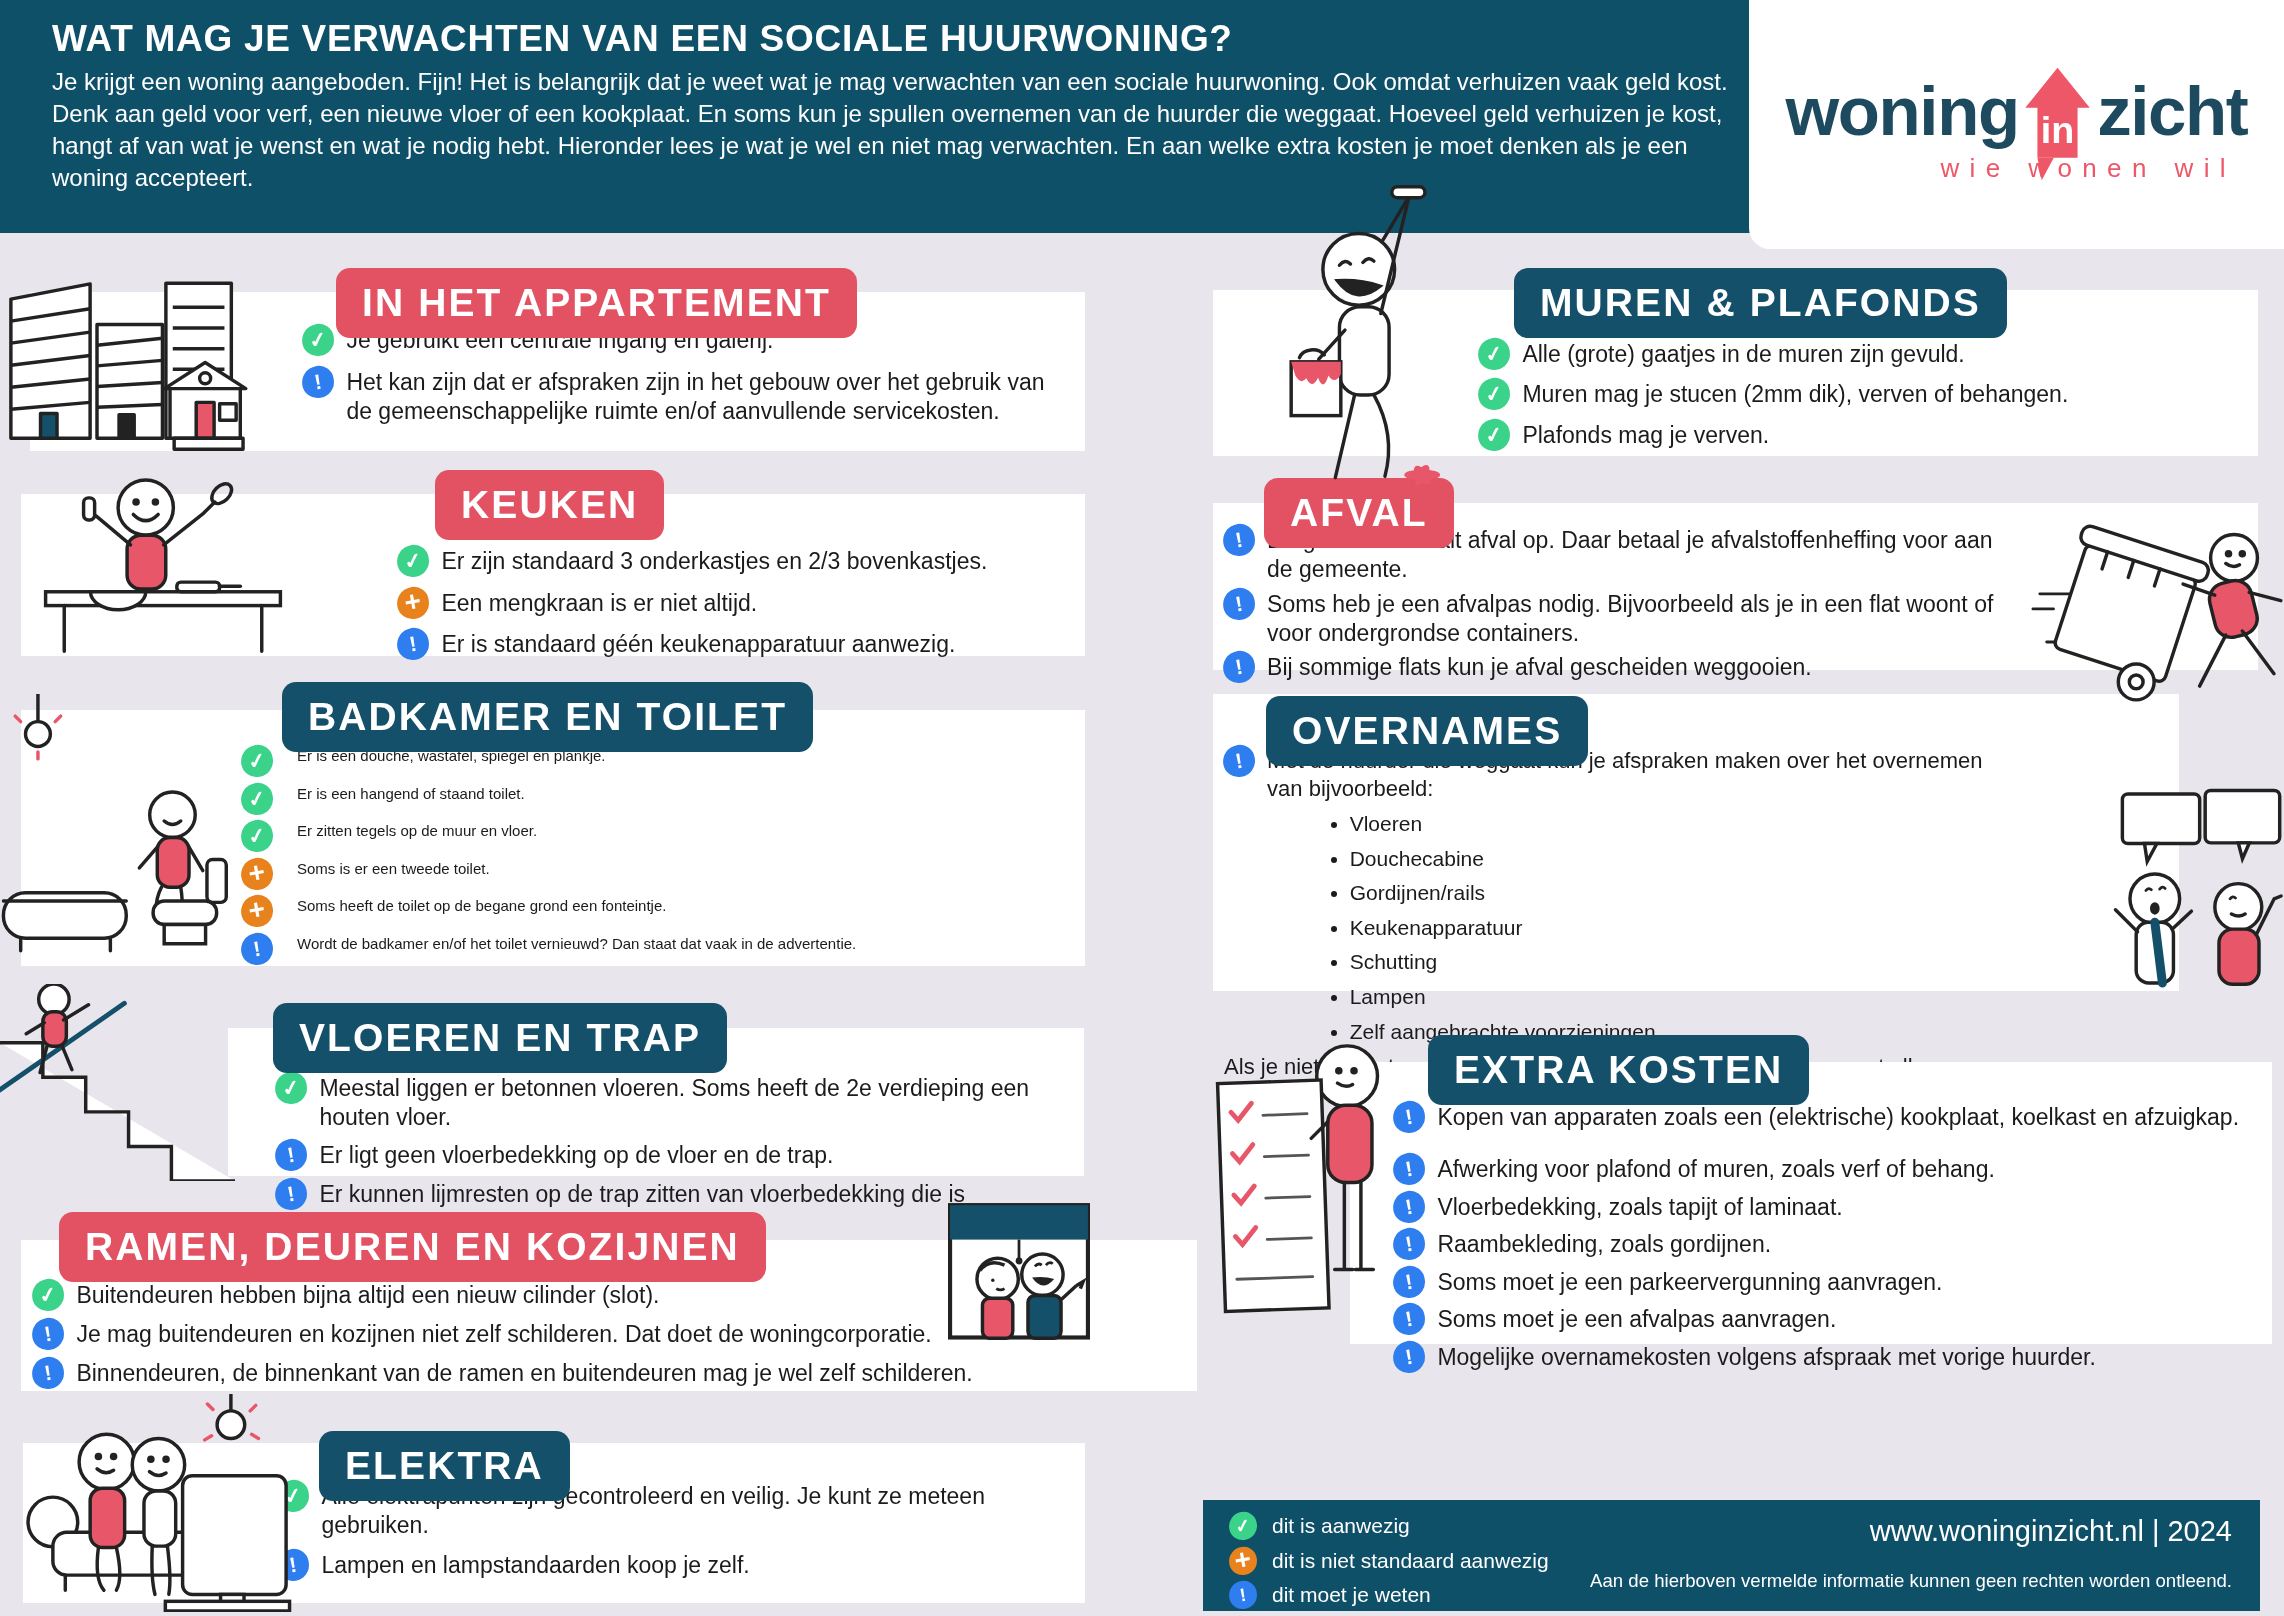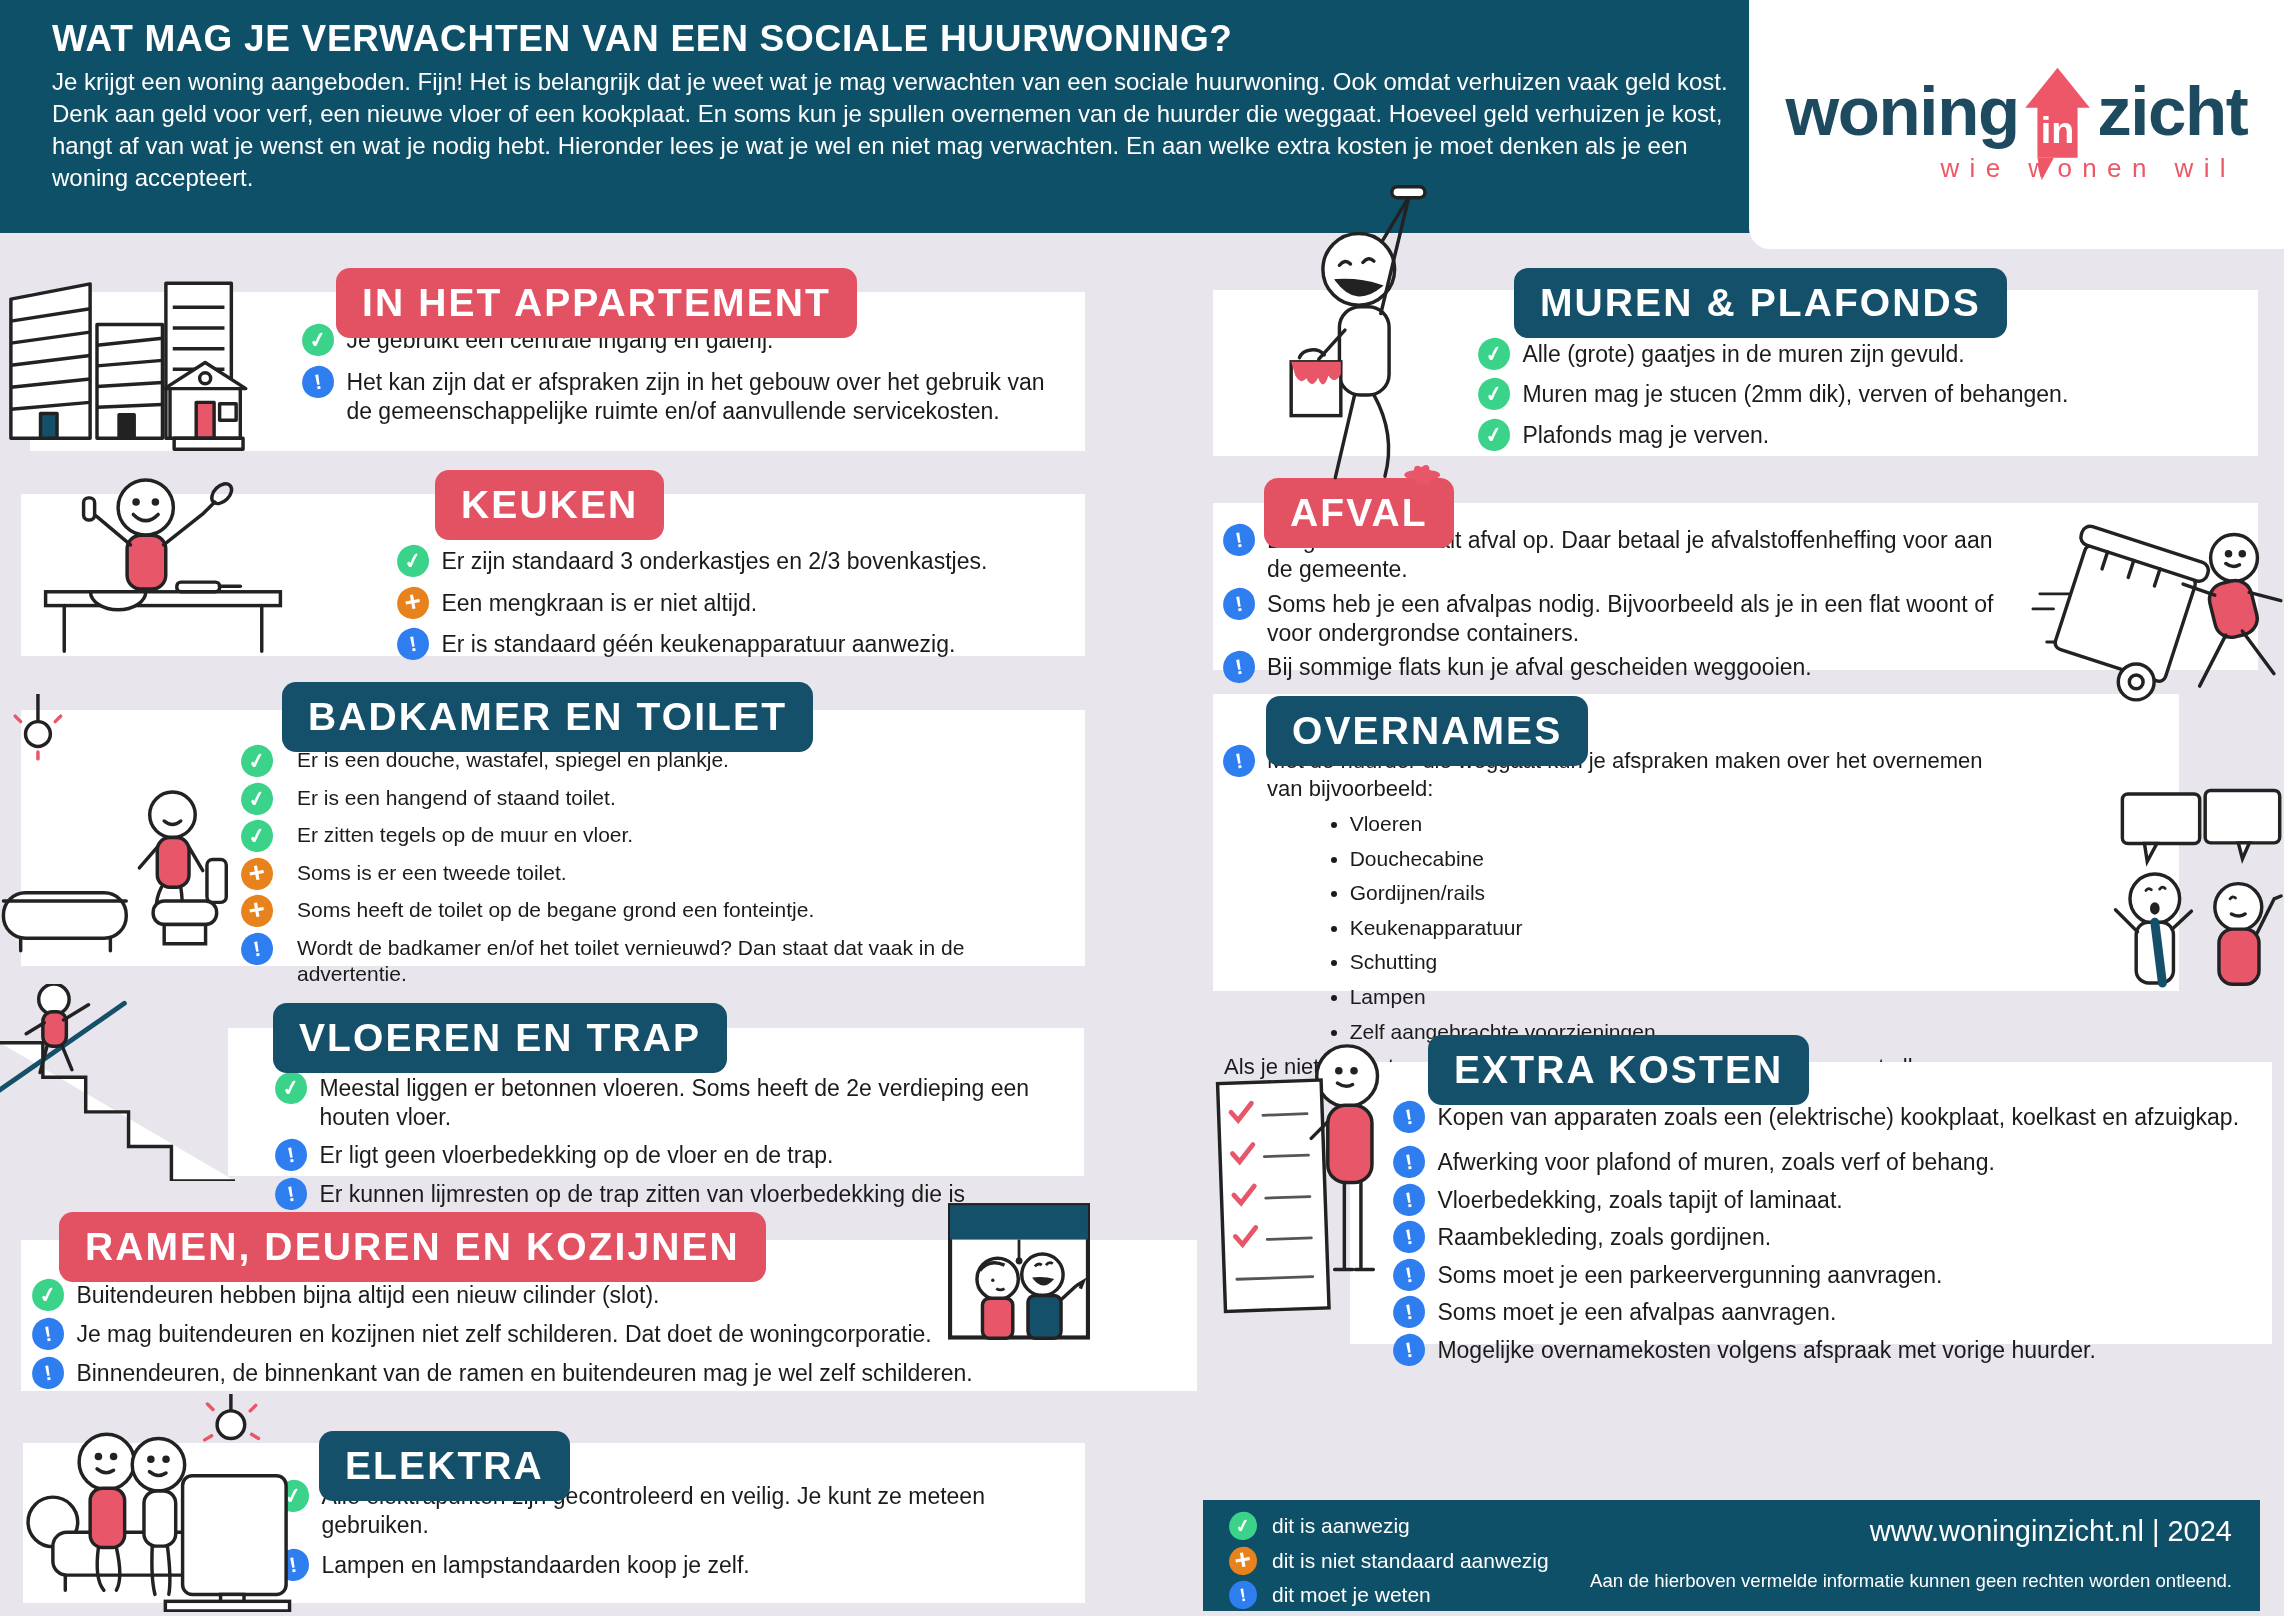--- a/index.html
+++ b/index.html
@@ -24,21 +24,21 @@
   .badge.teal{background:#14506a;}
   
   .item{display:flex;align-items:flex-start;gap:12.4px;font-size:23px;line-height:1.25;margin-bottom:9.7px;}
   .item .txt{padding-top:2.1px;}
   .ic{width:32px;height:32px;min-width:32px;border-radius:52% 46% 50% 48%;display:inline-flex;align-items:center;
       justify-content:center;color:#fff;font-weight:700;font-size:21px;transform:rotate(-10deg);}
   .ic-check{background:#3bd389;}.ic-check::after{content:"✓";}
   .ic-plus{background:#e8821d;}.ic-plus::after{content:"+";font-size:28px;margin-top:-2.8px;}
   .ic-info{background:#2f7ef0;}.ic-info::after{content:"!";}
   .ic.sm{width:28px;height:28px;min-width:28px;font-size:18px;}
-  .tight .item{font-size:21px;margin-bottom:5.5px;gap:24px;}
+  .tight .item{font-size:15px;margin-bottom:5.5px;gap:24px;}
   .bullets{margin:2.8px 0 5.5px 83px;padding-left:35px;font-size:21px;line-height:25.6px;}
   .bullets li{margin:9px;}
   .outro{font-size:22px;line-height:28px;margin-left:1.4px;}
   
   .footer{position:absolute;left:1203px;top:1500px;width:1057px;height:111px;background:#0f5069;border-radius:0;z-index:3;}
   .legend{position:absolute;left:26px;top:12.4px;}
   .legend-row{display:flex;align-items:center;gap:15px;color:#fff;font-size:21px;margin-bottom:6.2px;}
   .site{position:absolute;right:28px;top:15px;color:#fff;font-size:29px;text-align:right;}
   .disclaimer{position:absolute;right:28px;top:70px;color:#fff;font-size:18.6px;text-align:right;}
   .illu{position:absolute;z-index:6;}
@@ -221,21 +221,21 @@
         <li>Schutting</li>
         <li>Lampen</li>
         <li>Zelf aangebrachte voorzieningen</li>
       </ul>
       <div class="outro">Als je niets wenst over te nemen, verwijdert de huurder die weggaat alles.</div>
     </div>
   </section>
 
   <section class="card" style="left:1350px;top:1062px;width:922px;height:282px">
     <div style="padding:39px 28px 0 43px">
-      <div class="item" style="margin-bottom:13px">
+      <div class="item" style="margin-bottom:20px">
         <span class="ic ic-info"></span>
         <span class="txt">Kopen van apparaten zoals een (elektrische) kookplaat, koelkast en afzuigkap.</span>
       </div>
       <div class="item" style="margin-bottom:5.5px">
         <span class="ic ic-info"></span>
         <span class="txt">Afwerking voor plafond of muren, zoals verf of behang.</span>
       </div>
       <div class="item" style="margin-bottom:5.5px">
         <span class="ic ic-info"></span>
         <span class="txt">Vloerbedekking, zoals tapijt of laminaat.</span>

